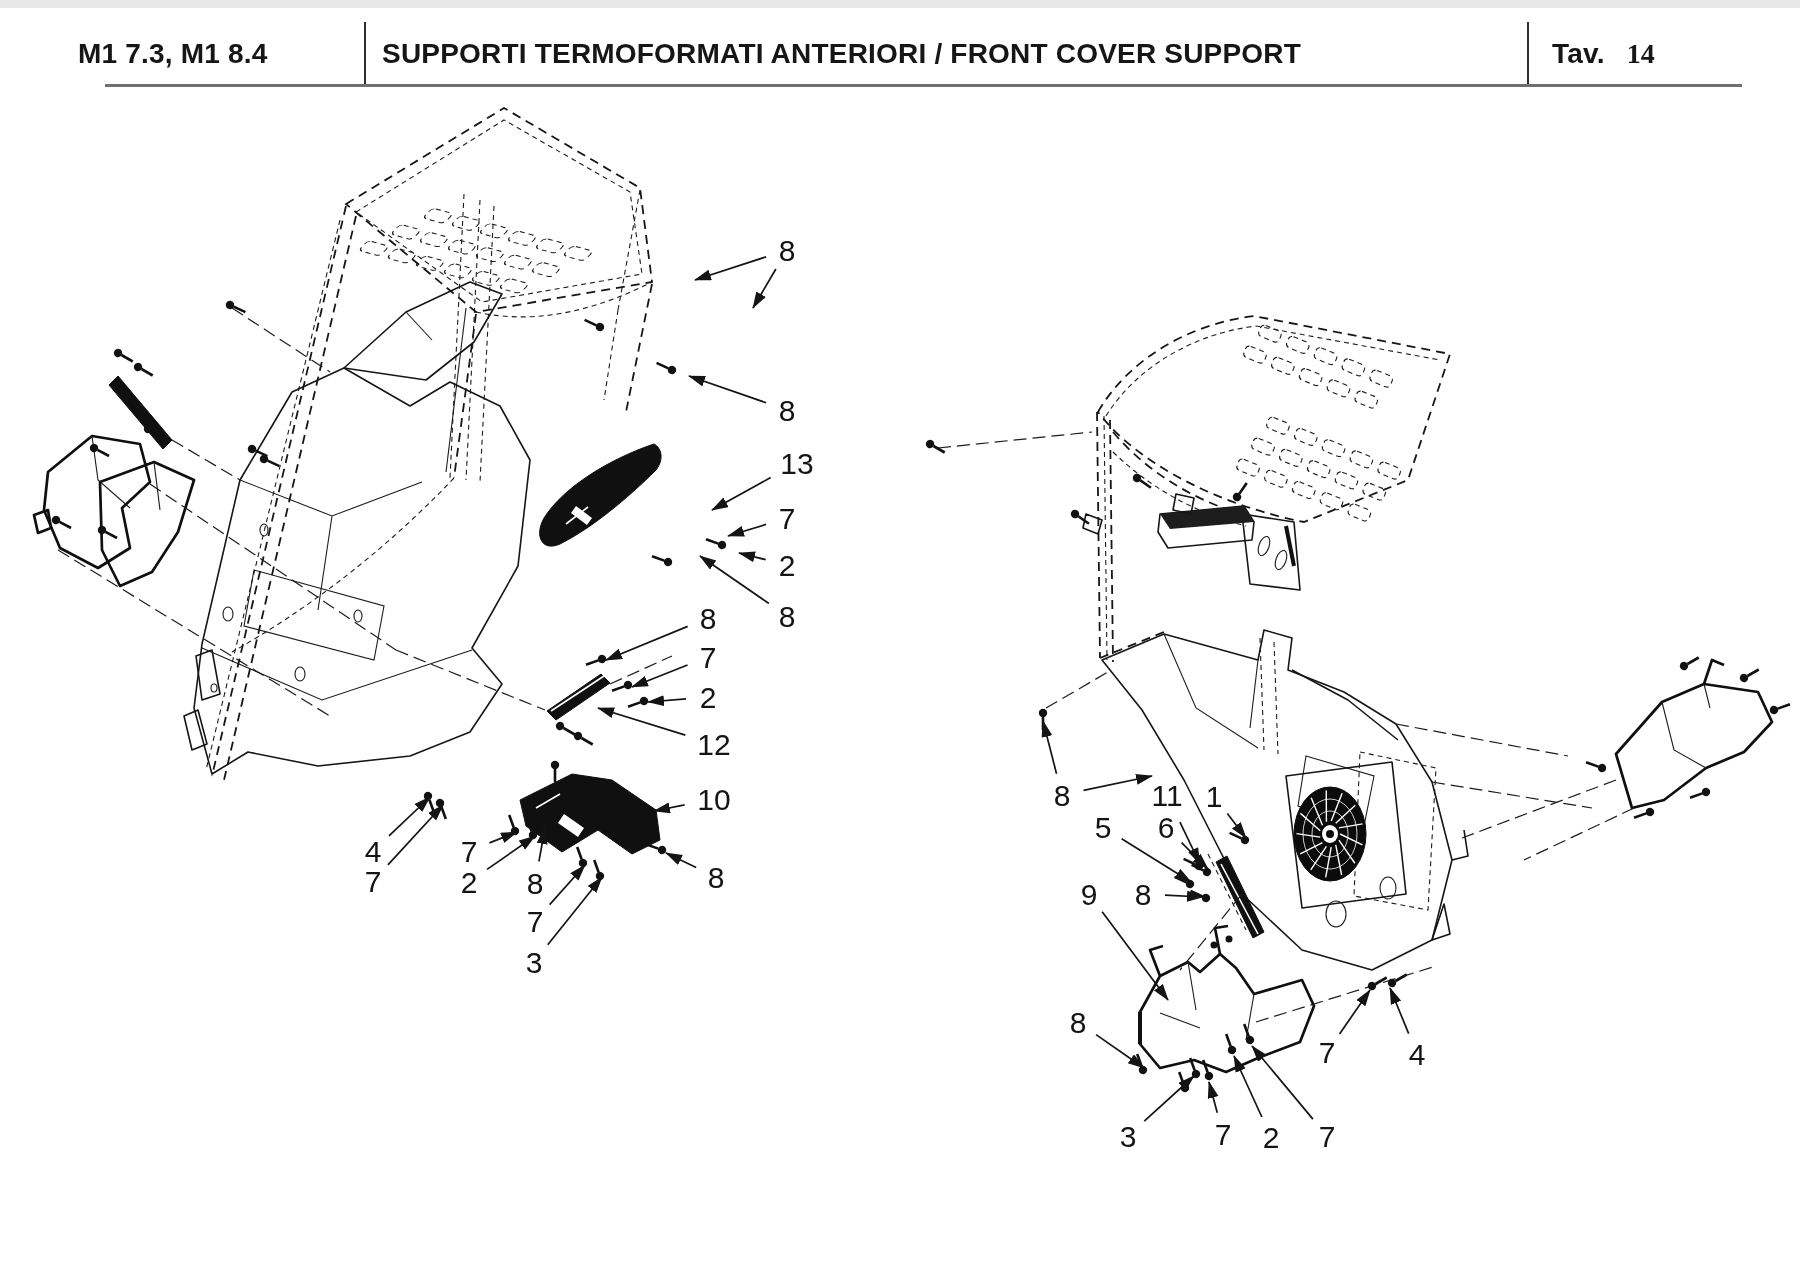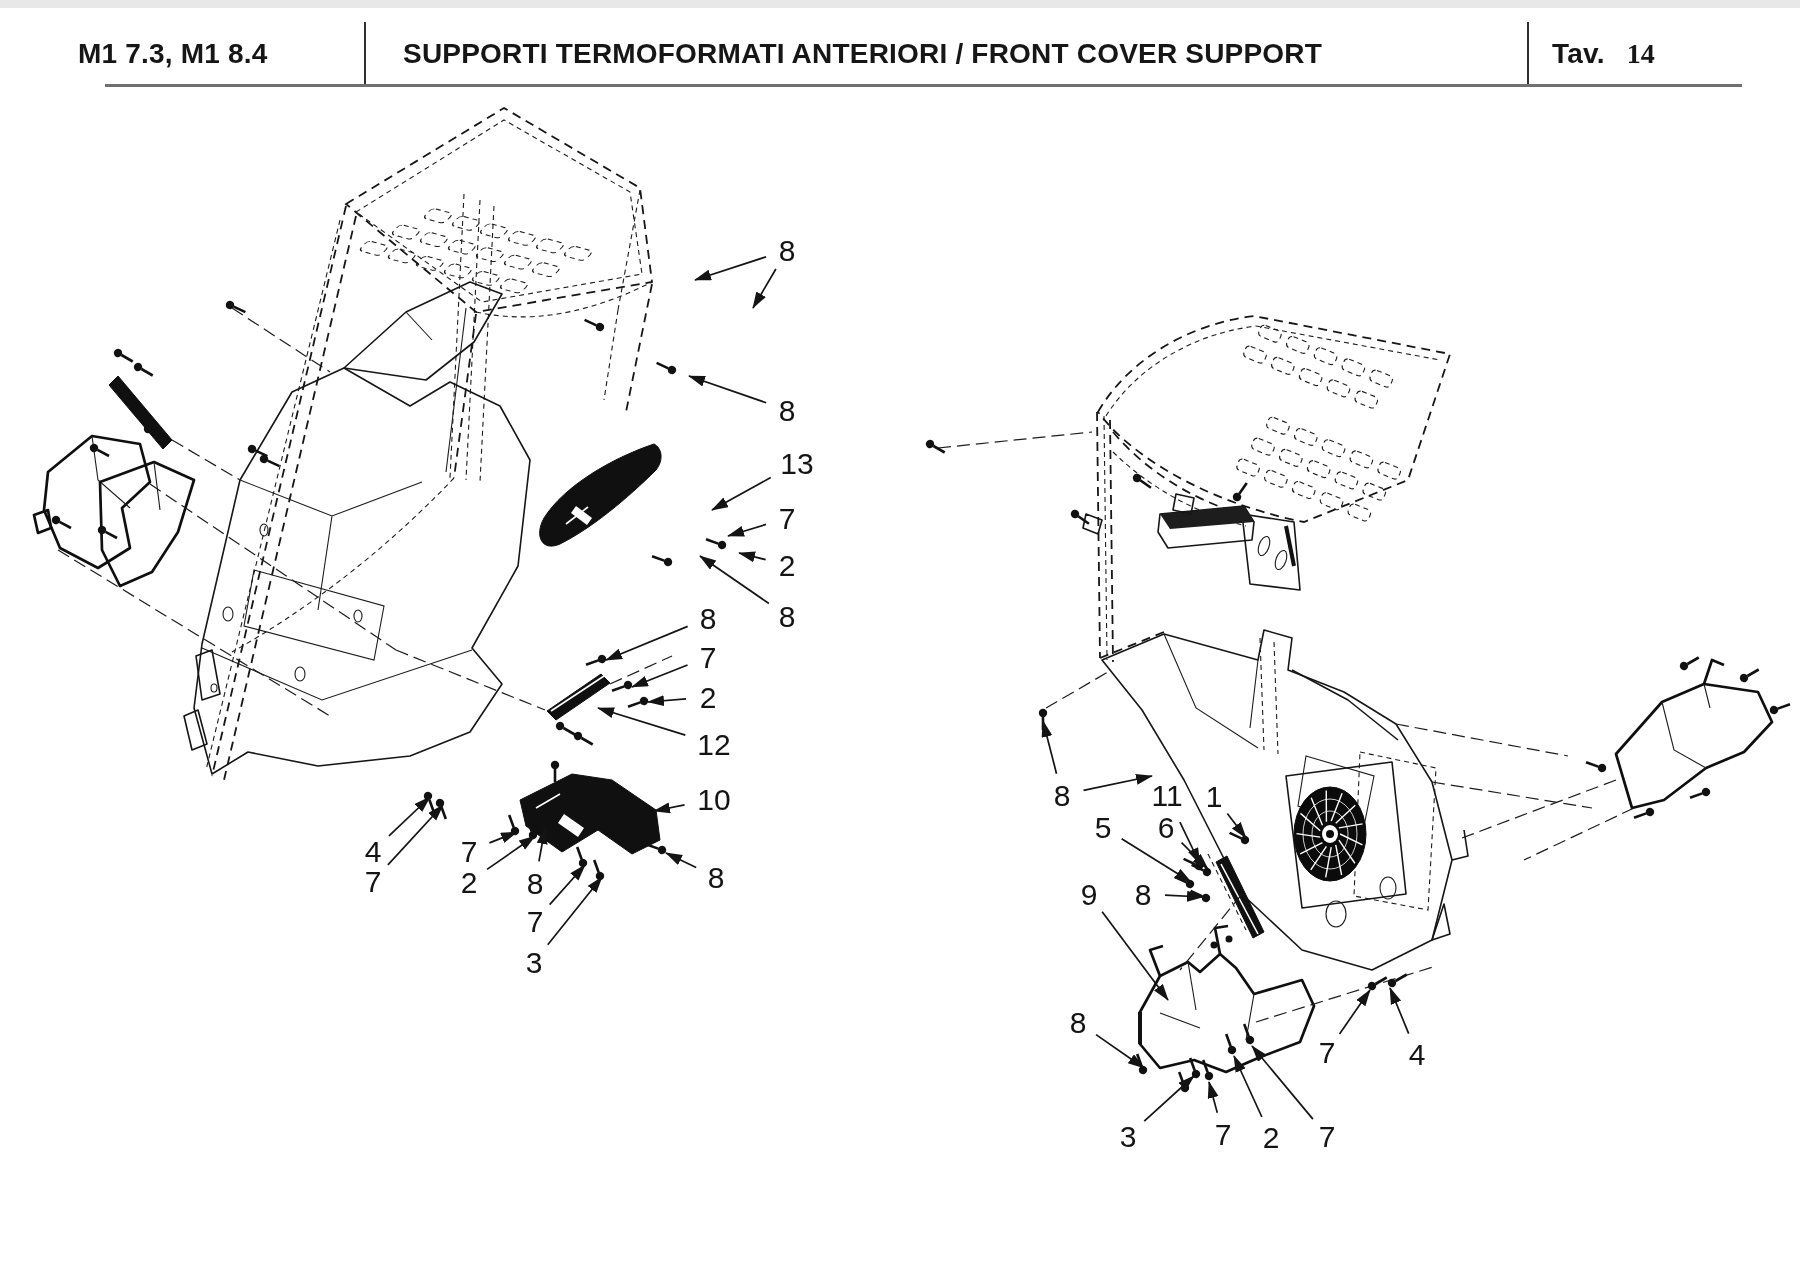--- a/index.html
+++ b/index.html
@@ -1,21 +1,21 @@
 <!DOCTYPE html>
 <html><head>
 <meta charset="utf-8">
 <style>
   html,body{margin:0;padding:0;background:#e8e8e8;}
   .page{position:relative;width:1800px;height:1273px;background:#ffffff;overflow:hidden;
         font-family:"Liberation Sans", sans-serif;color:#141414;margin-top:8px;}
   .hdr-text{position:absolute;top:30px;font-size:28px;font-weight:bold;white-space:nowrap;
             letter-spacing:0.2px;color:#161616;}
   #hdr-model{left:78px;}
-  #hdr-title{left:403px;text-align:right;}
+  #hdr-title{left:382px;text-align:right;}
   #hdr-plate{left:1552px;}
   #hdr-plate .num{margin-left:22px;font-family:Liberation Serif, serif;}
   .vrule{position:absolute;top:14px;height:63px;width:2px;background:#2f2f2f;}
   #vrule-left{left:364px;}
   #vrule-right{left:1527px;}
   .hrule{position:absolute;top:76px;left:105px;width:1637px;height:3px;background:#707070;}
   svg{position:absolute;left:0;top:0;}
   .dash{stroke:#161616;fill:none;stroke-width:1.8;stroke-dasharray:9 6;}
   .dash2{stroke:#1c1c1c;fill:none;stroke-width:1.1;stroke-dasharray:5 4;}
   .dash3{stroke:#1c1c1c;fill:none;stroke-width:1.2;stroke-dasharray:13 6;}

